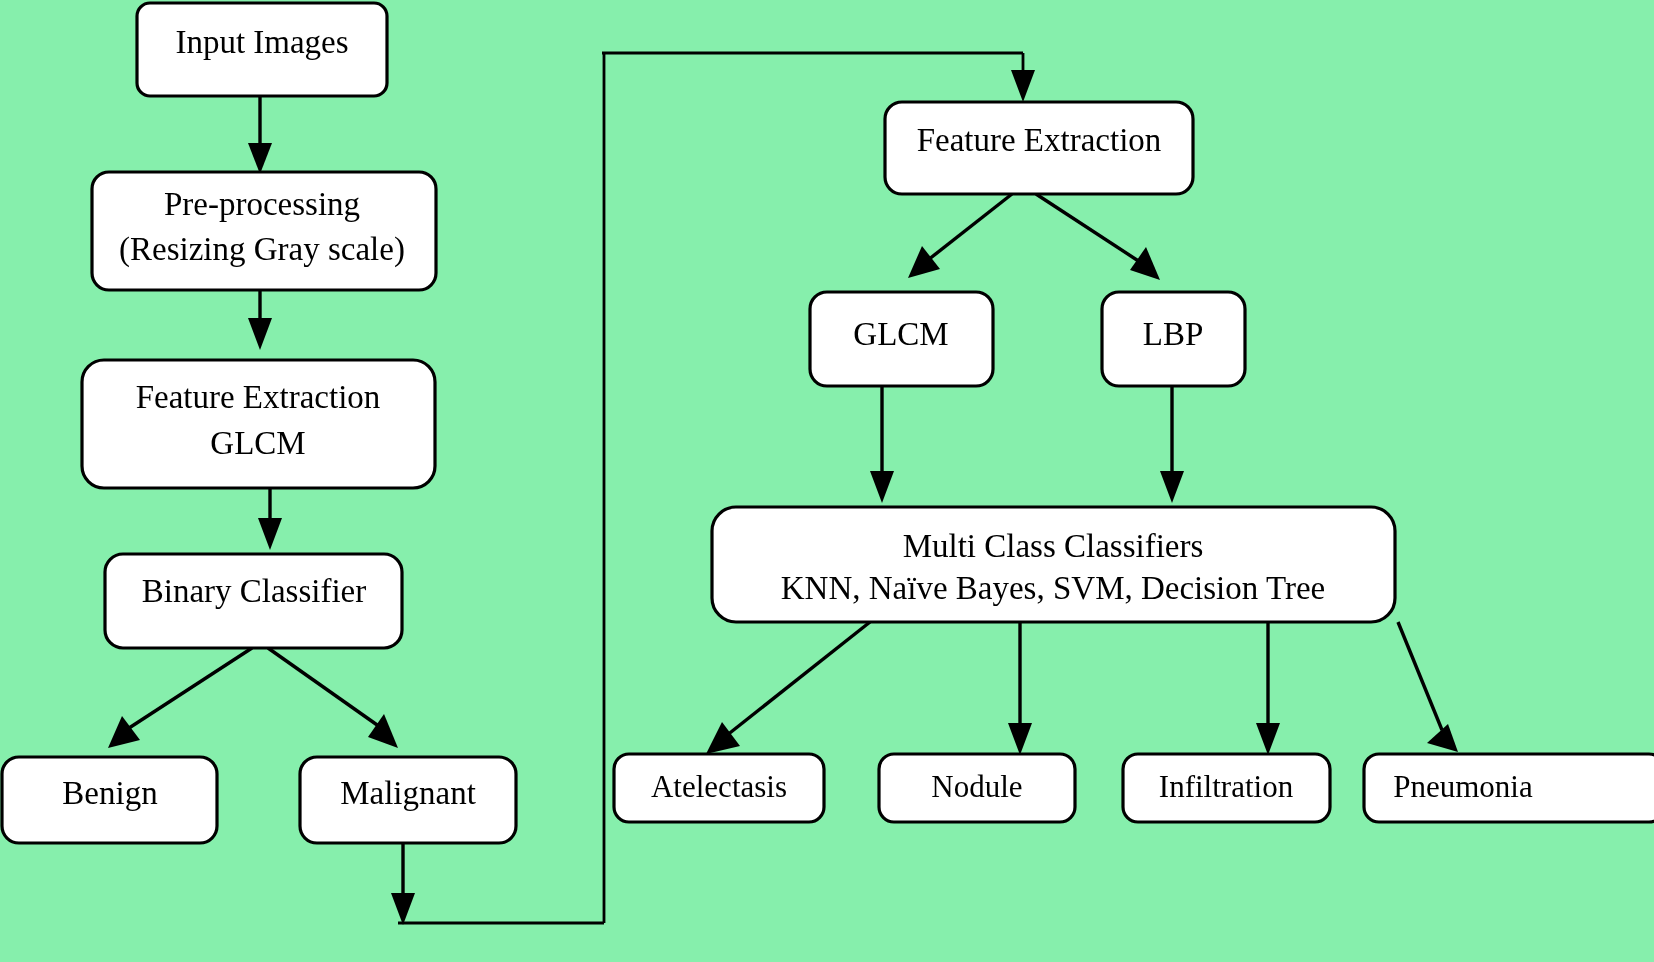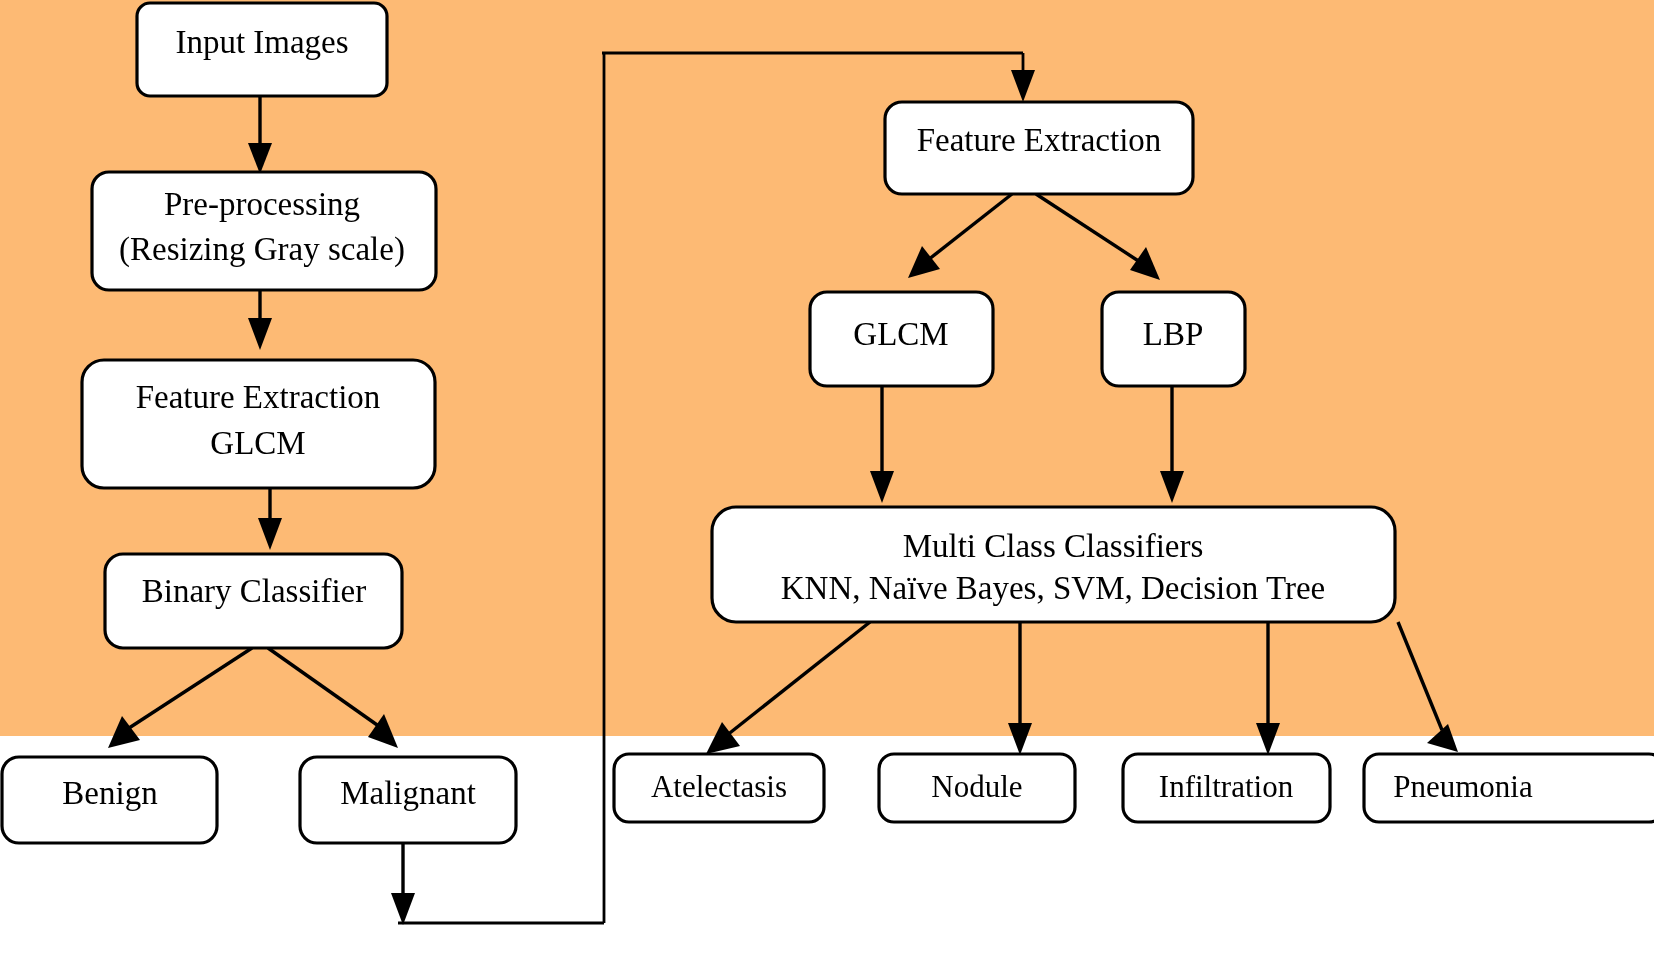--- a/index.html
+++ b/index.html
@@ -10,22 +10,22 @@
   }
   body {
     width: 1654px;
     height: 962px;
     overflow: hidden;
     font-family: "Liberation Serif", "DejaVu Serif", serif;
   }
   #diagram-root {
     position: relative;
     width: 1654px;
-    height: 736px;
-    background: #fdba74;
+    height: 962px;
+    background: #86efac;
   }
   svg#flowchart-svg {
     display: block;
     width: 1654px;
     height: 962px;
   }
   .node-box {
     fill: #ffffff;
     stroke: #000000;
     stroke-width: 3.2;

